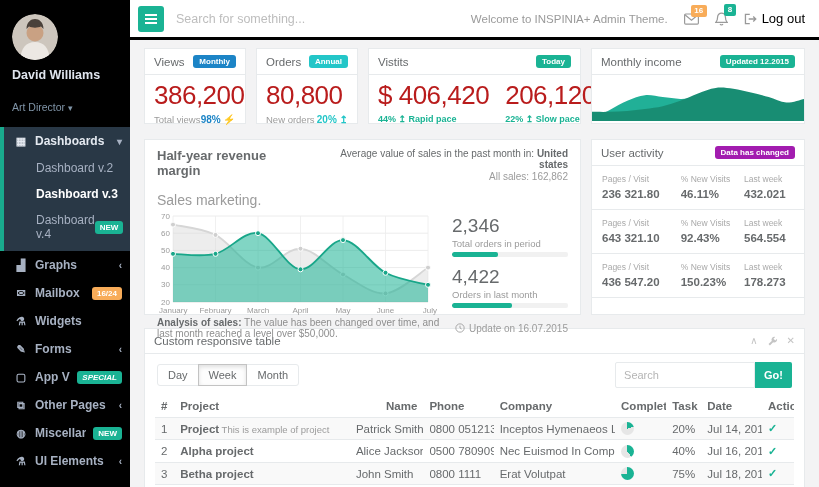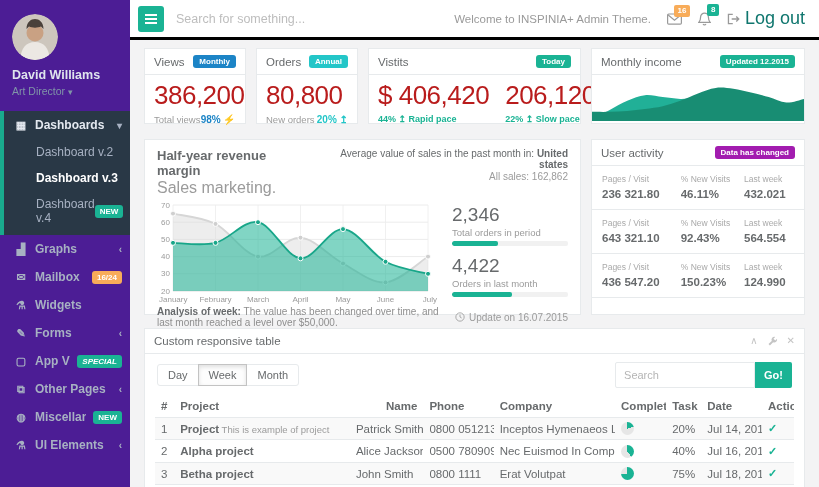--- a/index.html
+++ b/index.html
@@ -1,23 +1,23 @@
 <!DOCTYPE html>
 <html><head>
 <meta charset="utf-8">
 <style>
 *{margin:0;padding:0;box-sizing:border-box}
 html,body{width:819px;height:487px;overflow:hidden;font-family:"Liberation Sans",sans-serif;background:#f3f3f4;color:#676a6c}
 
 
-.sidebar{position:absolute;left:0;top:0;width:130px;height:487px;background:#4c1d95;z-index:2}
+.sidebar{position:absolute;left:0;top:0;width:130px;height:487px;background:#000000;z-index:2}
 .profile{padding:14px 12px 6px}
 .avatar{width:46px;height:46px;border-radius:50%;overflow:hidden;cursor:pointer}
 .uname{color:#dfe4ed;font-weight:bold;font-size:12.5px;margin-top:8px}
-.urole{color:#8095a8;font-size:10.5px;margin-top:3px;cursor:pointer}
+.urole{color:#8095a8;font-size:10.5px;margin-top:19px;cursor:pointer}
 .urole .caret{font-size:9px}
 #side-nav{margin-top:8px;font-size:12px}
 .nav-item{display:flex;align-items:center;gap:7px;padding:7px 8px 7px 14px;color:#a7b1c2;font-weight:bold;cursor:pointer}
 .nav-ico{width:14px;font-size:11px;text-align:center;flex:none}
 .nav-label{flex:1;white-space:nowrap;overflow:hidden}
 .chev{color:#a7b1c2;font-size:10px;margin-left:2px}
 .side-badge{font-size:8px;font-weight:bold;color:#fff;padding:2px 5px;border-radius:3px;margin-left:auto}
 .nav-block.active{background:#293846;border-left:4px solid #19aa8d}
 .nav-block.active>.nav-item{padding-left:10px;color:#e4e9f0}
 .submenu{padding-bottom:4px}
@@ -30,21 +30,21 @@
 .topbar{height:40px;background:#fff;border-bottom:3px solid #000000;display:flex;align-items:center;padding:0 14px 0 8px;gap:12px}
 .hamburger{width:26px;height:26px;background:#1ab394;border:none;border-radius:3px;display:flex;flex-direction:column;justify-content:center;align-items:center;gap:2px;cursor:pointer;flex:none}
 .hamburger i{display:block;width:12px;height:2px;background:#fff}
 .search{flex:1;border:none;outline:none;font-size:12.5px;color:#676a6c;background:transparent}
 .search::placeholder{color:#bdbdbd}
 .top-right{display:flex;align-items:center;gap:16px;flex:none}
 .welcome{font-size:11.5px;color:#9a9a9a}
 .top-ico-wrap{position:relative;cursor:pointer;line-height:0}
 .mini-badge{position:absolute;top:-8px;right:-8px;font-size:8px;font-weight:bold;color:#fff;padding:1.5px 3.5px;border-radius:2px;line-height:1.2}
 .mini-badge.orange{background:#f8ac59}.mini-badge.green{background:#1ab394}
-.logout{display:flex;align-items:center;gap:5px;font-size:18px;color:#0f766e;cursor:pointer}
+.logout{display:flex;align-items:center;gap:5px;font-size:13px;color:#000000;cursor:pointer}
 
 
 .content{padding:8px 14px 0}
 .cards-row{display:flex;gap:10px}
 .ibox{background:#fff;border:1px solid #e7eaec}
 .cards-row .ibox{height:76px}
 .w1,.w2{width:102px}.w3{width:213px}.w4{width:214px}
 .ibox-title{display:flex;justify-content:space-between;align-items:center;padding:6px 9px;border-bottom:1px solid #e7eaec}
 .ibox-title h5{font-size:11.5px;font-weight:normal;color:#676a6c;white-space:nowrap}
 .badge{font-size:8px;font-weight:bold;color:#fff;padding:2px 6px;border-radius:3px;white-space:nowrap}
@@ -55,21 +55,21 @@
 .visits-body{display:flex;gap:16px}
 .vfoot{font-size:9px;font-weight:bold;color:#1ab394;margin-top:3px;white-space:nowrap}
 .nopad{padding:0}
 #income-chart{display:block;width:100%;height:46px}
 
 
 .panel-row{display:flex;gap:10px;margin-top:15px}
 .revenue{width:437px;height:176px;display:flex;flex-direction:column}
 .rev-head{display:flex;justify-content:space-between;padding:8px 12px 0}
 .rev-head h4{font-size:13px;font-weight:bold;color:#676a6c}
-.rev-head .sub{font-size:16px;color:#9b9b9b;margin-top:1px}
+.rev-head .sub{font-size:14px;color:#9b9b9b;margin-top:14px}
 .rev-right{text-align:right;font-size:10px;color:#676a6c}
 .rev-right .gray{color:#9b9b9b;margin-top:1px}
 .rev-body{display:flex;padding:3px 12px 0;gap:12px;flex:1}
 #revenue-chart{width:283px;height:104px;flex:none}
 .rev-stats{flex:1;padding-top:4px}
 .rstat{margin-bottom:9px}
 .rs-val{font-size:19px;color:#676a6c}
 .rs-label{font-size:9.5px;color:#9b9b9b;margin:1px 0 3px;white-space:nowrap}
 .bar{height:5px;background:#f1f1f1;border-radius:2px;overflow:hidden}
 .bar-fill{height:100%;background:#1ab394;border-radius:2px}
@@ -385,21 +385,21 @@
             <div class="rstat">
               <div class="rs-val">4,422</div>
               <div class="rs-label">Orders in last month</div>
               <div class="bar">
                   <div class="bar-fill" style="width: 52%;"></div>
                 </div>
             </div>
           </div>
         </div>
         <div class="rev-foot">
-          <div><b>Analysis of week:</b><span> The value has been changed over time, and last month reached a level over $50,000.</span></div>
+          <div><b>Analysis of sales:</b><span> The value has been changed over time, and last month reached a level over $50,000.</span></div>
           <div class="upd">
             <svg width="10" height="10" viewBox="0 0 12 12">
                 <circle cx="6" cy="6" r="5" fill="none" stroke="#9b9b9b"></circle>
                 <path d="M6 3.2V6l2 1.2" fill="none" stroke="#9b9b9b"></path>
               </svg>
             <span>Update on 16.07.2015</span>
           </div>
         </div>
       </div>
 
@@ -441,21 +441,21 @@
               <div class="act-cell act-c0">
                 <div class="act-label">Pages / Visit</div>
                 <div class="act-val">436 547.20</div>
               </div>
               <div class="act-cell act-c1">
                 <div class="act-label">% New Visits</div>
                 <div class="act-val">150.23%</div>
               </div>
               <div class="act-cell act-c2">
                 <div class="act-label">Last week</div>
-                <div class="act-val">124.990</div>
+                <div class="act-val">178.273</div>
               </div>
             </div>
           </div>
       </div>
     </div>
 
     <div class="ibox table-panel">
       <div class="ibox-title">
         <h5>Custom responsive table</h5>
         <span class="tools">

